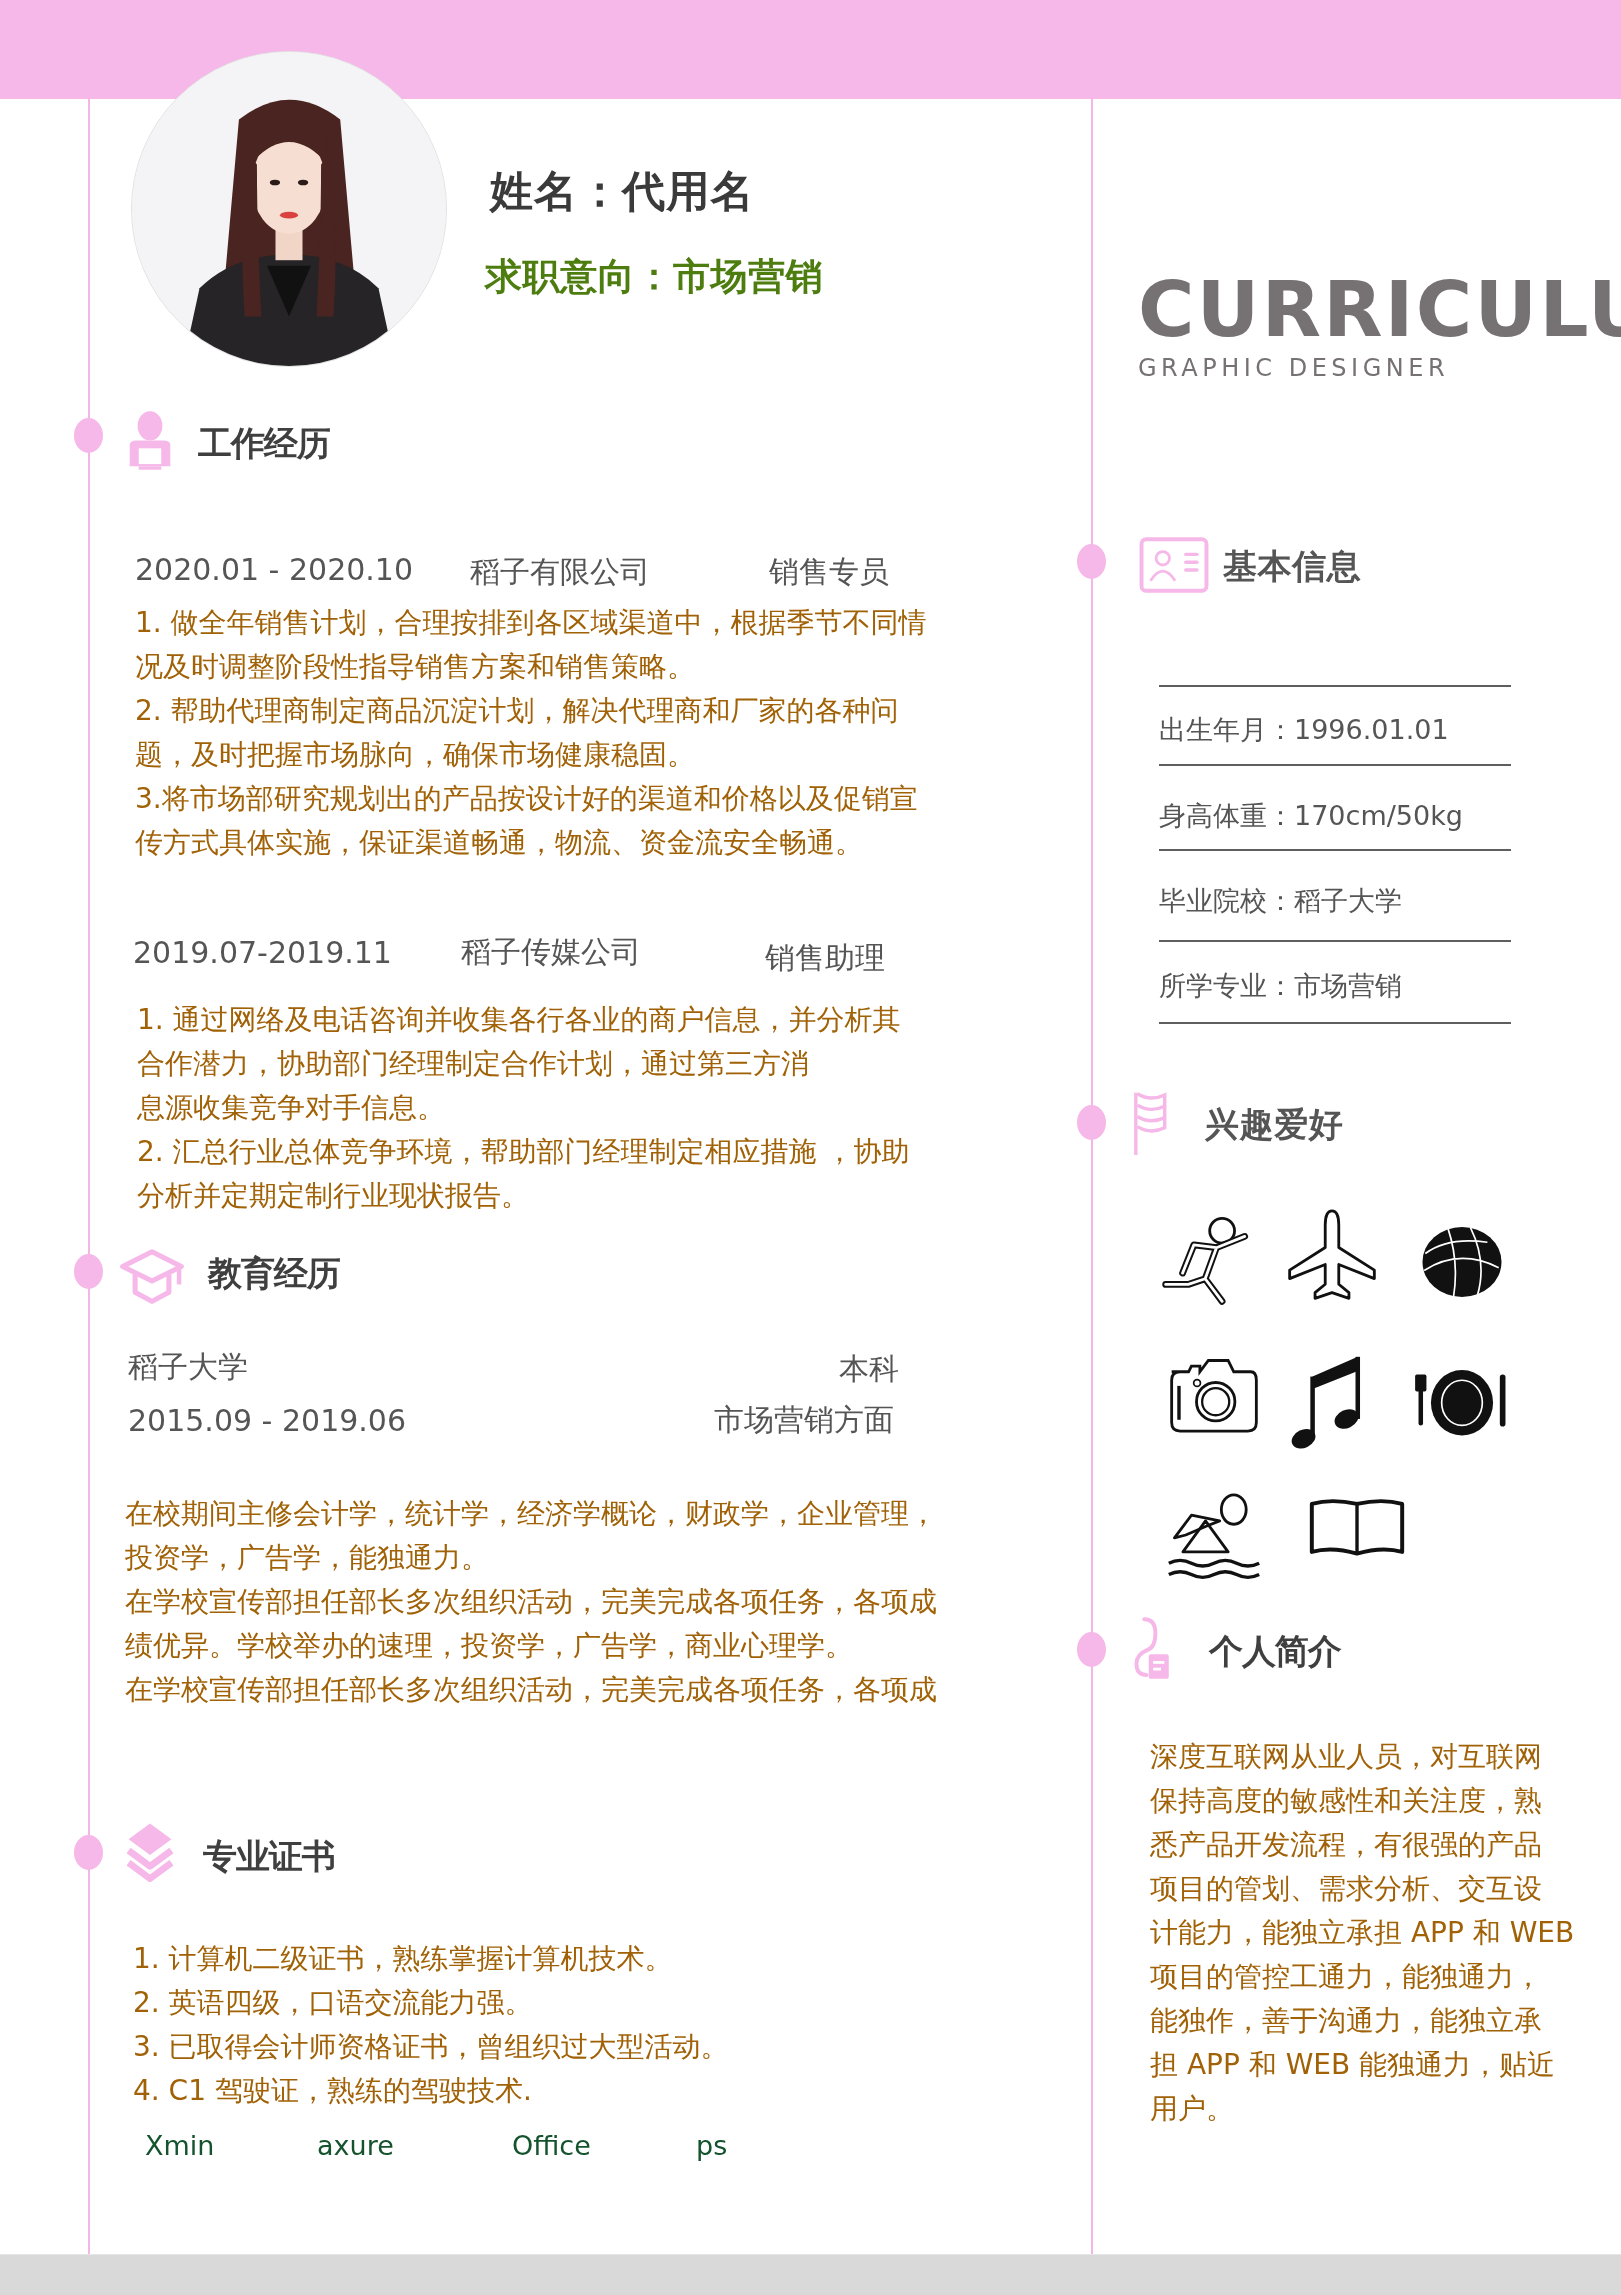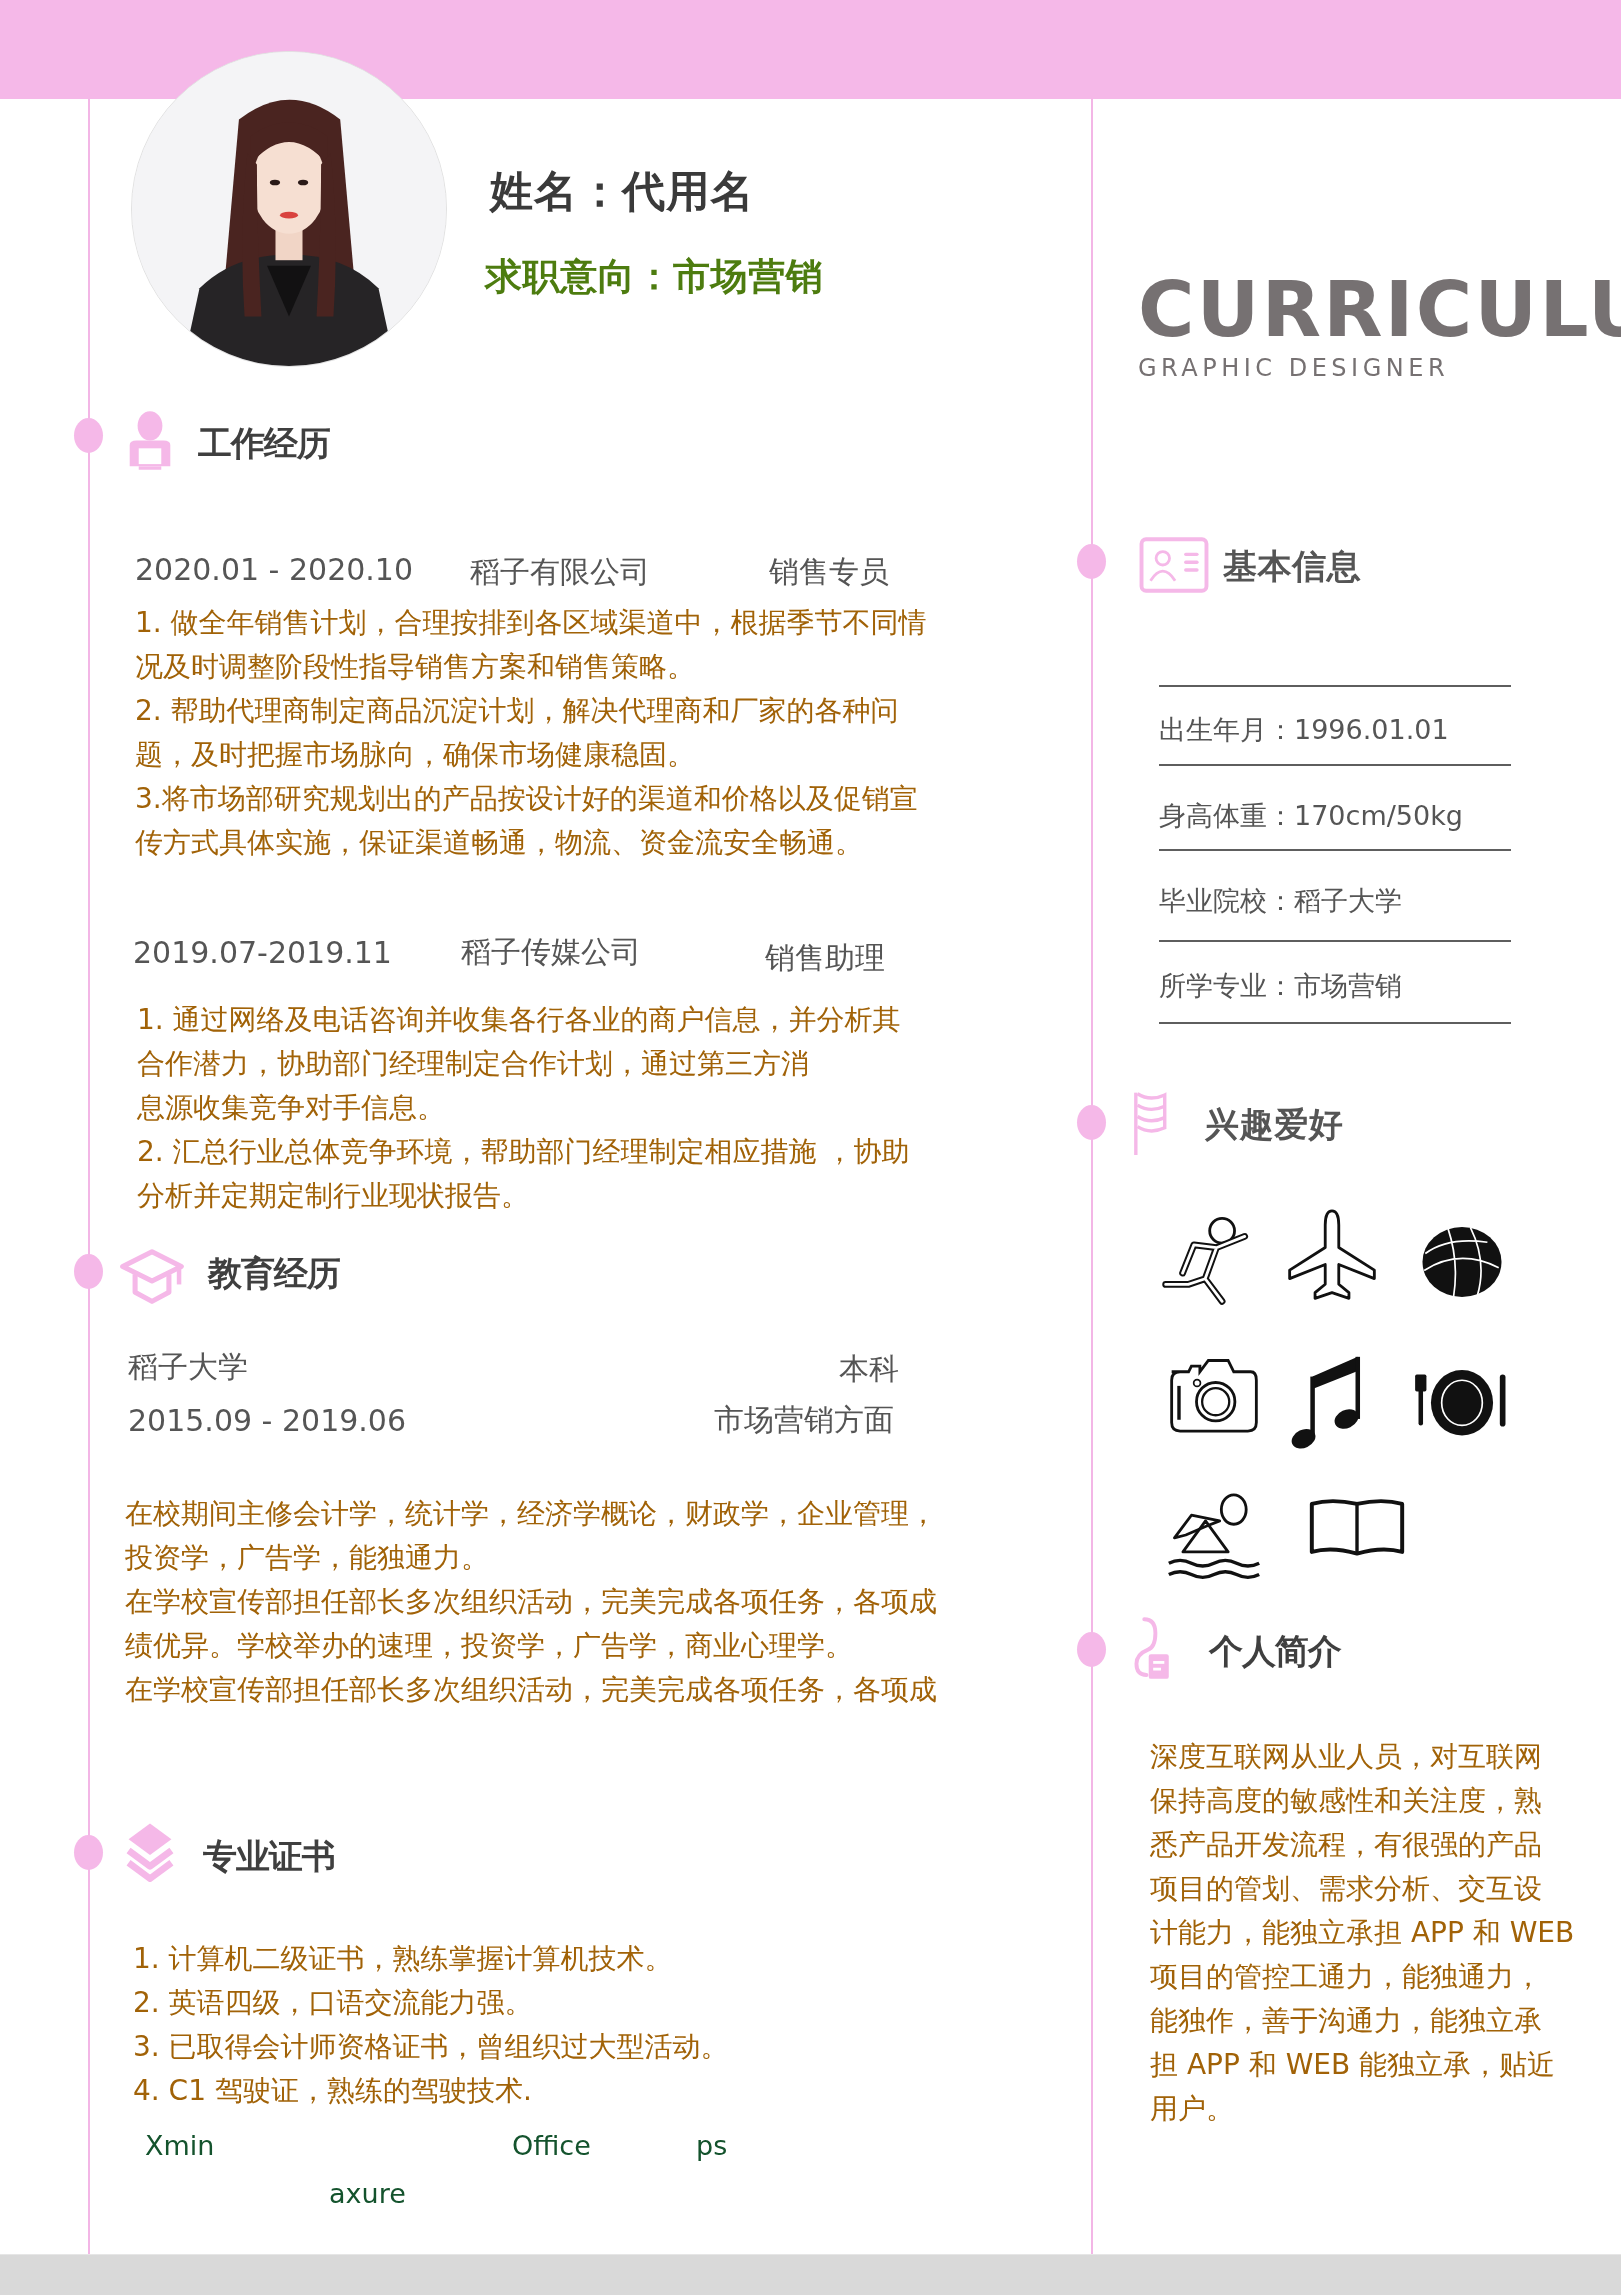--- a/index.html
+++ b/index.html
@@ -128,21 +128,21 @@
 </div>
 <div class="abs sec-title" style="left:203px;top:1834px;">专业证书</div>
 
 <div class="abs" style="left:133px;top:1937px;">
   <div class="txt">1. 计算机二级证书，熟练掌握计算机技术。</div>
   <div class="txt">2. 英语四级，口语交流能力强。</div>
   <div class="txt">3. 已取得会计师资格证书，曾组织过大型活动。</div>
   <div class="txt">4. C1 驾驶证，熟练的驾驶技术.</div>
 </div>
 <div class="abs skill" style="left:145px;top:2130px;">Xmin</div>
-<div class="abs skill" style="left:329px;top:2130px;margin-top:48px;">axure</div>
+<div class="abs skill" style="left:317px;top:2130px;">axure</div>
 <div class="abs skill" style="left:512px;top:2130px;">Office</div>
 <div class="abs skill" style="left:696px;top:2130px;">ps</div>
 
 <div class="abs dot" style="left:1077px;top:544px;"></div>
 <div class="abs" style="left:1139px;top:537px;width:37px;height:56px;">
   <svg width="70" height="56" viewBox="0 0 124 100">
     <rect x="4" y="4" width="116" height="92" rx="8" fill="none" stroke="#f5b8e8" stroke-width="7"></rect>
     <circle cx="42" cy="38" r="12" fill="none" stroke="#f5b8e8" stroke-width="5"></circle>
     <path d="M20 78 Q42 44 64 78" fill="none" stroke="#f5b8e8" stroke-width="5"></path>
     <rect x="80" y="28" width="26" height="6" rx="3" fill="#f5b8e8"></rect>
@@ -248,16 +248,16 @@
 <div class="abs sec-title" style="left:1209px;top:1629px;">个人简介</div>
 
 <div class="abs" style="left:1150px;top:1735px;">
   <div class="txt">深度互联网从业人员，对互联网</div>
   <div class="txt">保持高度的敏感性和关注度，熟</div>
   <div class="txt">悉产品开发流程，有很强的产品</div>
   <div class="txt">项目的管划、需求分析、交互设</div>
   <div class="txt">计能力，能独立承担 APP 和 WEB</div>
   <div class="txt">项目的管控工通力，能独通力，</div>
   <div class="txt">能独作，善于沟通力，能独立承</div>
-  <div class="txt">担 APP 和 WEB 能独立承，贴近</div>
+  <div class="txt">担 APP 和 WEB 能独通力，贴近</div>
   <div class="txt">用户。</div>
 </div>
 
 
 </body></html>

